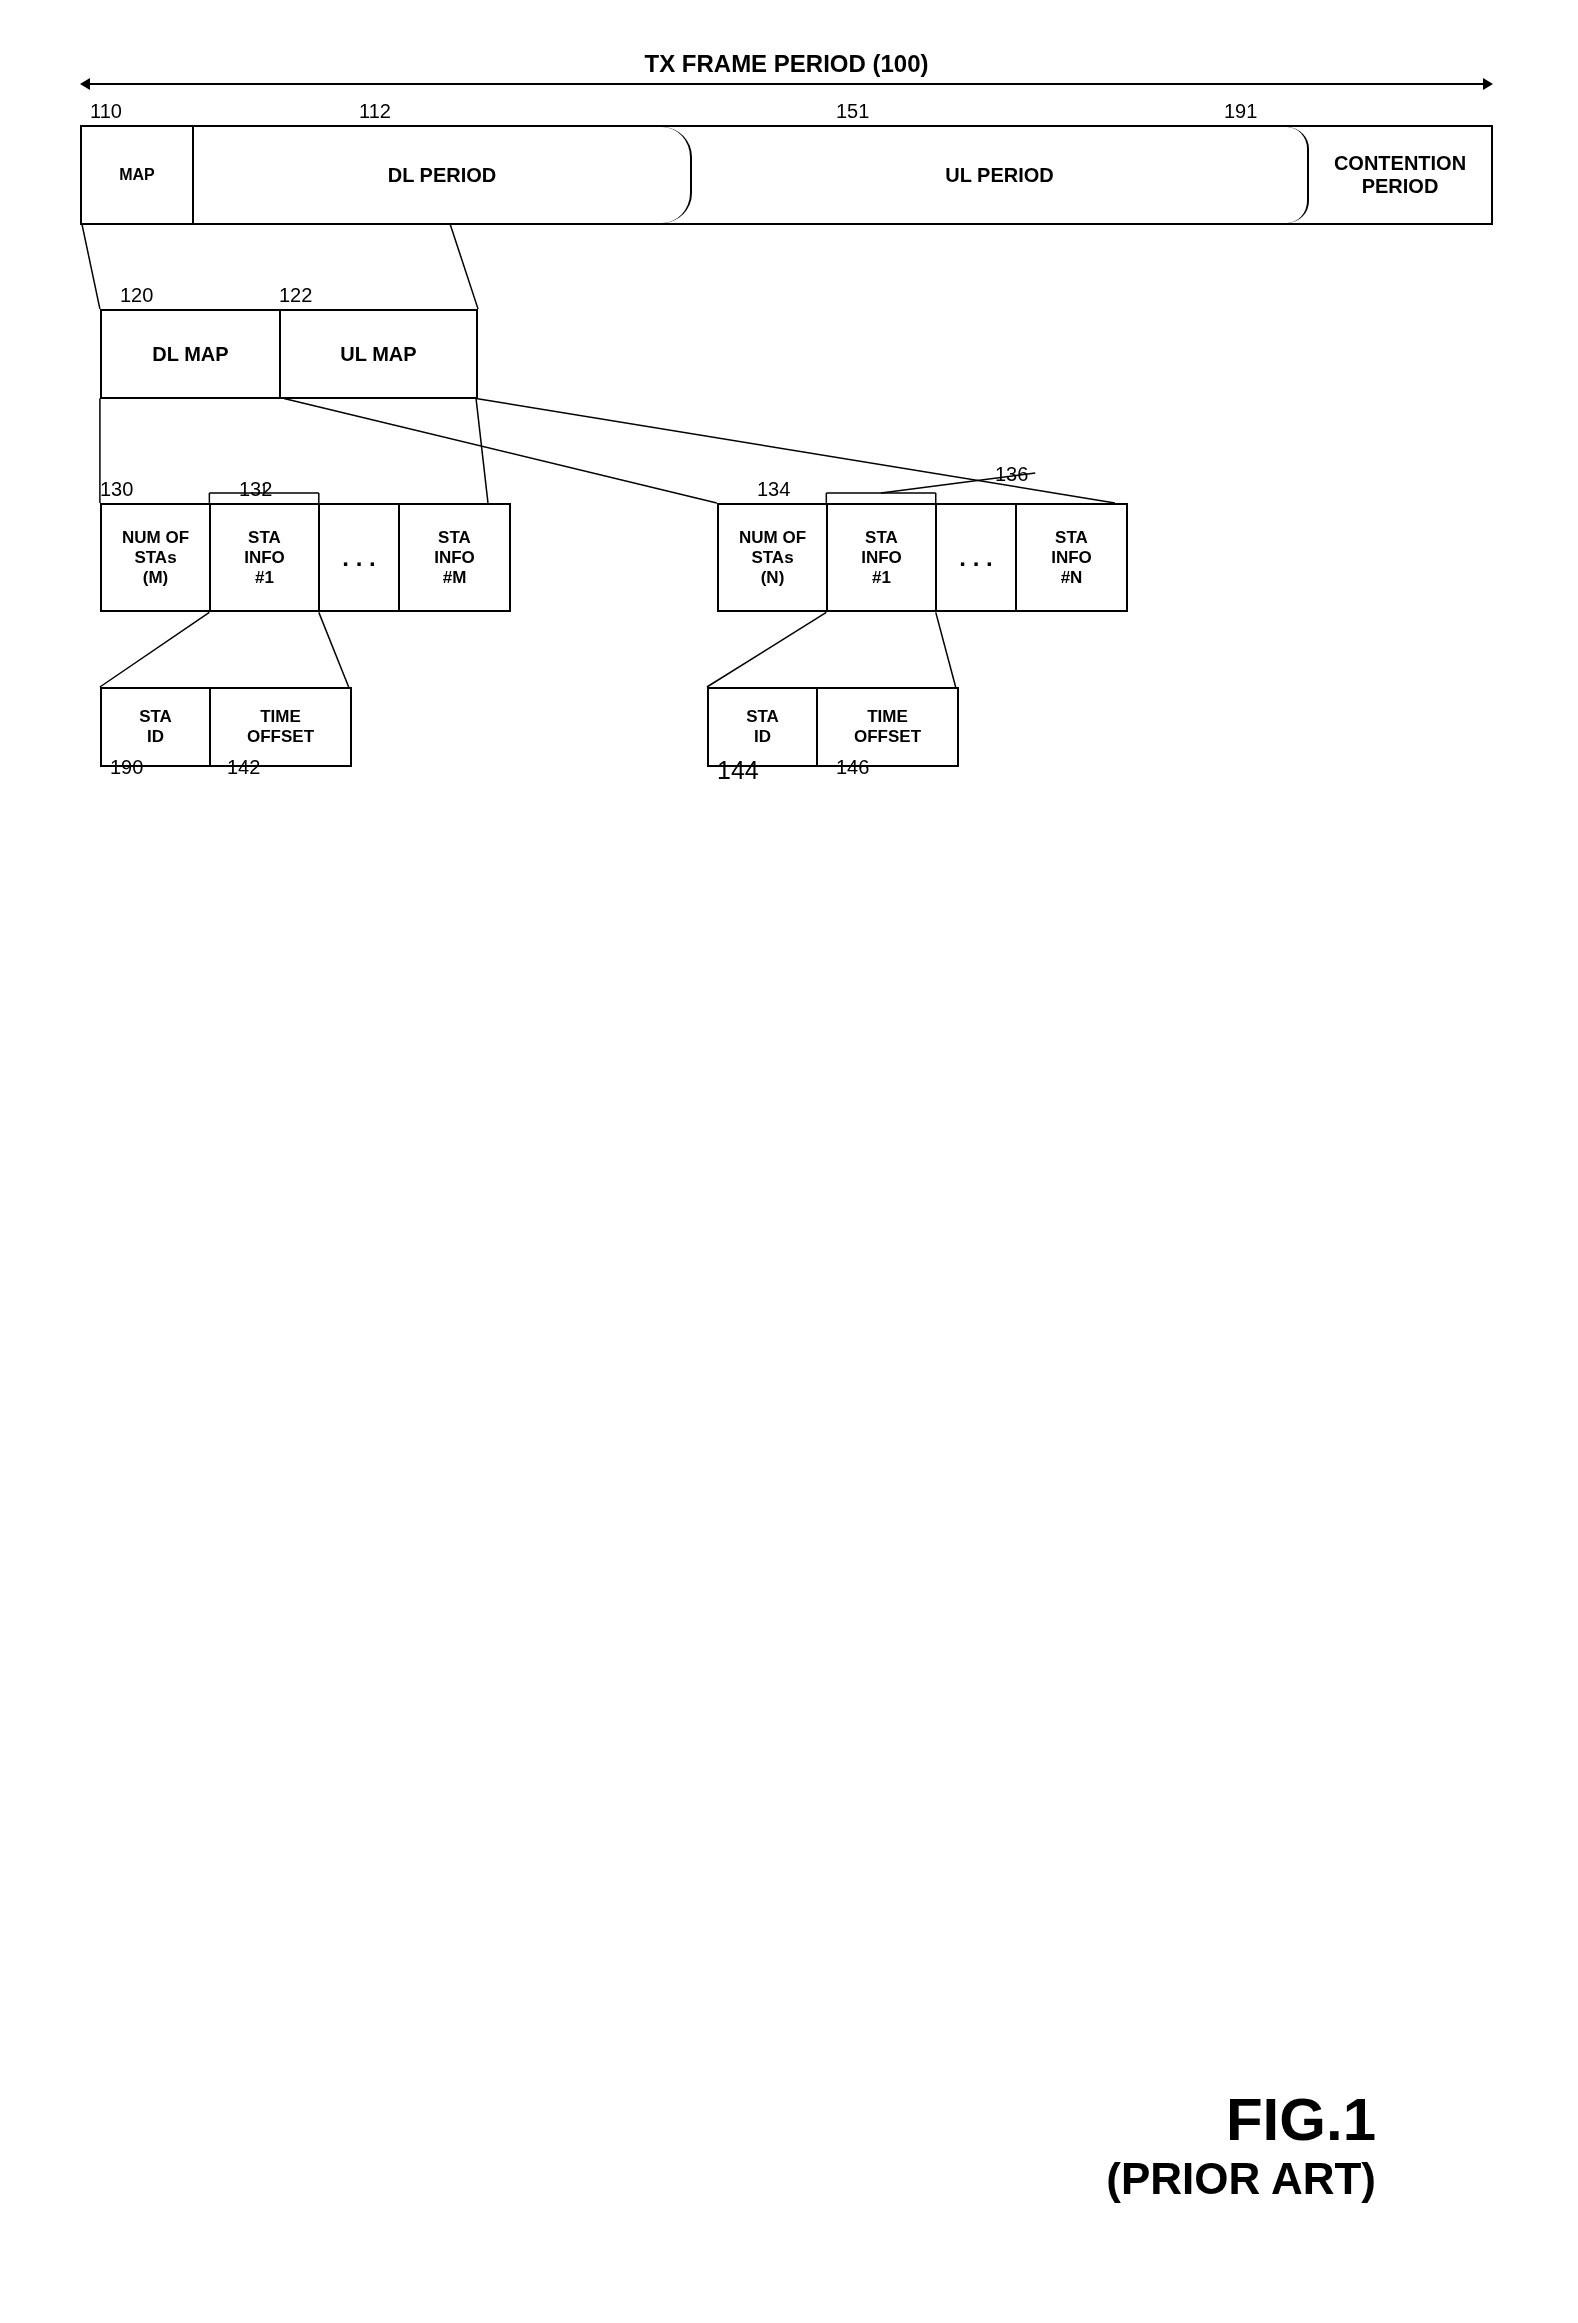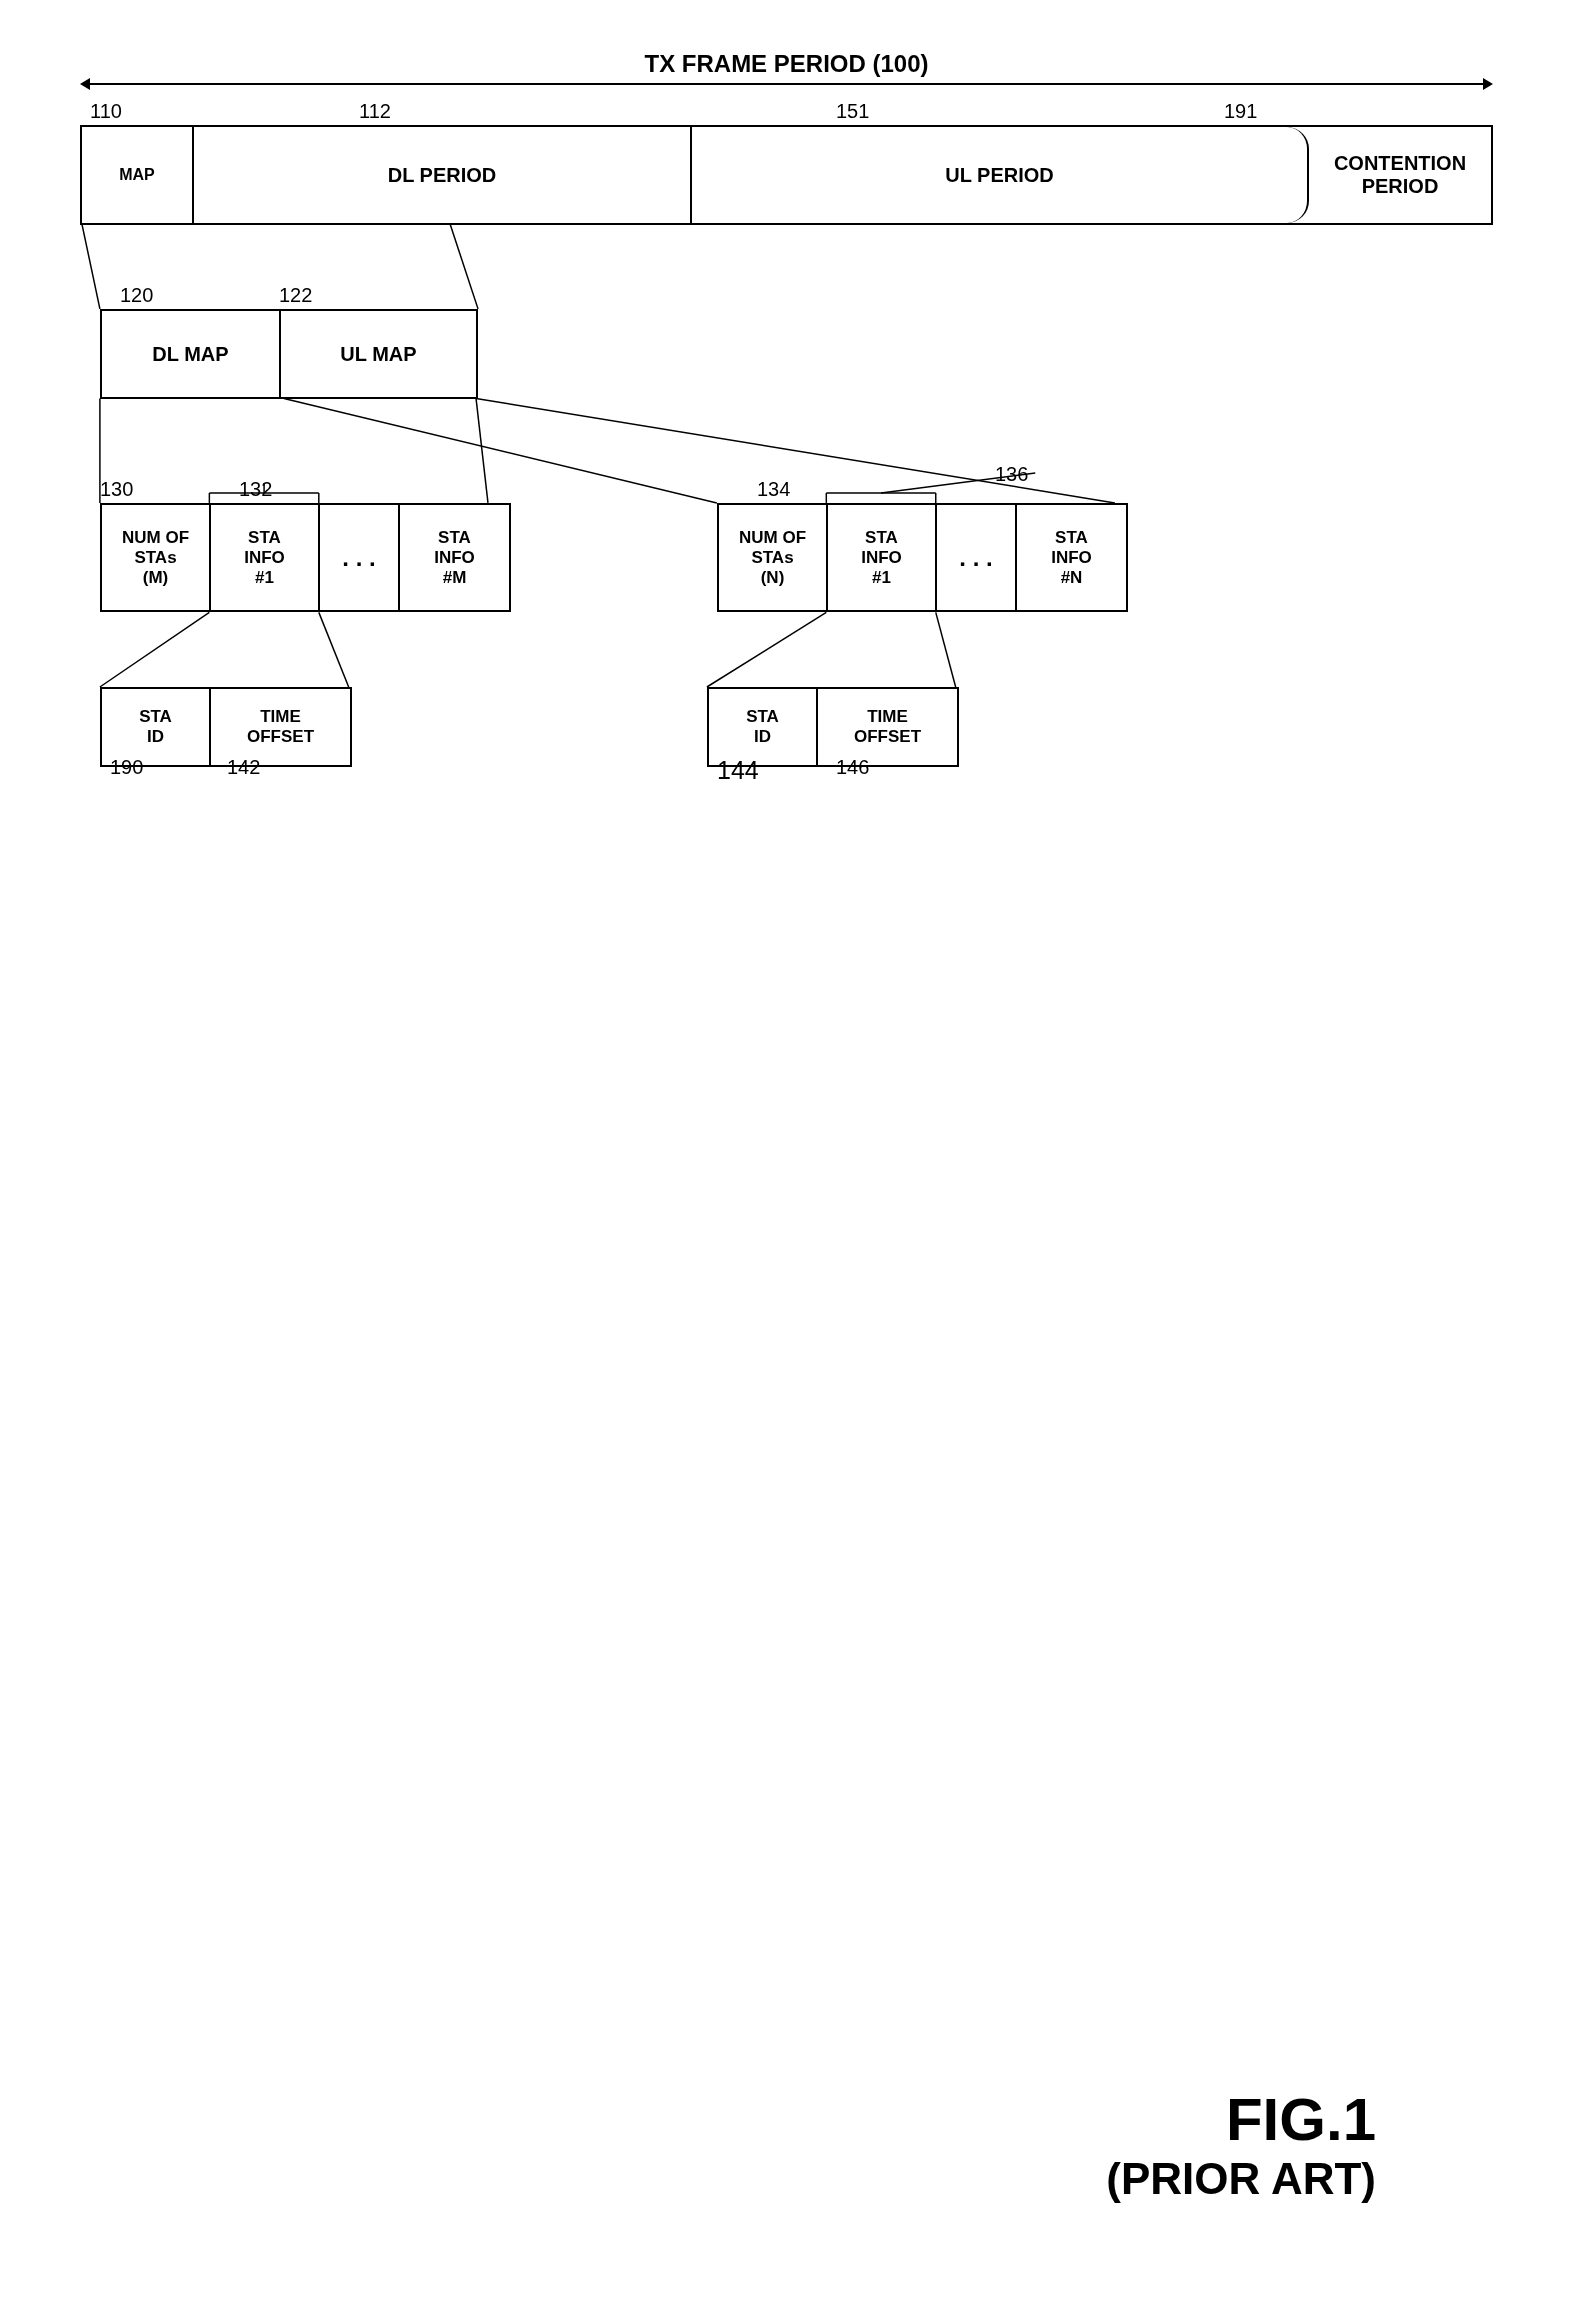--- a/index.html
+++ b/index.html
@@ -44,21 +44,21 @@
       <span style="display:inline-block; border-top:6px solid transparent; border-bottom:6px solid transparent; border-left:10px solid #000;"></span>
     </div>
 
     <div style="position:absolute; top:60px; left:10px; font-size:20px;">110</div>
     <div style="position:absolute; top:60px; left:279px; font-size:20px;">112</div>
     <div style="position:absolute; top:60px; left:756px; font-size:20px;">151</div>
     <div style="position:absolute; top:60px; left:1144px; font-size:20px;">191</div>
 
     <div style="position:absolute; top:85px; left:0; display:flex; border:2px solid #000; height:100px; width:1413px;">
       <div style="width:112px; border-right:2px solid #000; display:flex; align-items:center; justify-content:center; text-align:center; font-size:16px; font-weight:bold; padding:4px;">MAP</div>
-      <div style="width:498px; border-right:2px solid #000; display:flex; align-items:center; justify-content:center; text-align:center; font-size:20px; font-weight:bold; padding:4px;">DL PERIOD</div>
+      <div style="width:498px; border-right:2px solid #000; display:flex; align-items:center; justify-content:center; text-align:center; font-size:20px; font-weight:bold; padding:4px;border-radius:30px;">DL PERIOD</div>
       <div style="width:617px; border-right:2px solid #000; display:flex; align-items:center; justify-content:center; text-align:center; font-size:20px; font-weight:bold; padding:4px;border-radius:22px;">UL PERIOD</div>
       <div style="flex:1; display:flex; align-items:center; justify-content:center; text-align:center; font-size:20px; font-weight:bold; padding:4px;">CONTENTION<br>PERIOD</div>
     </div>
 
     <div style="position:absolute; top:244px; left:40px; font-size:20px;">120</div>
     <div style="position:absolute; top:244px; left:199px; font-size:20px;">122</div>
 
     <div style="position:absolute; top:269px; left:20px; display:flex; border:2px solid #000; height:90px; width:378px;">
       <div style="width:179px; border-right:2px solid #000; display:flex; align-items:center; justify-content:center; text-align:center; font-size:20px; font-weight:bold;">DL MAP</div>
       <div style="flex:1; display:flex; align-items:center; justify-content:center; text-align:center; font-size:20px; font-weight:bold;">UL MAP</div>

